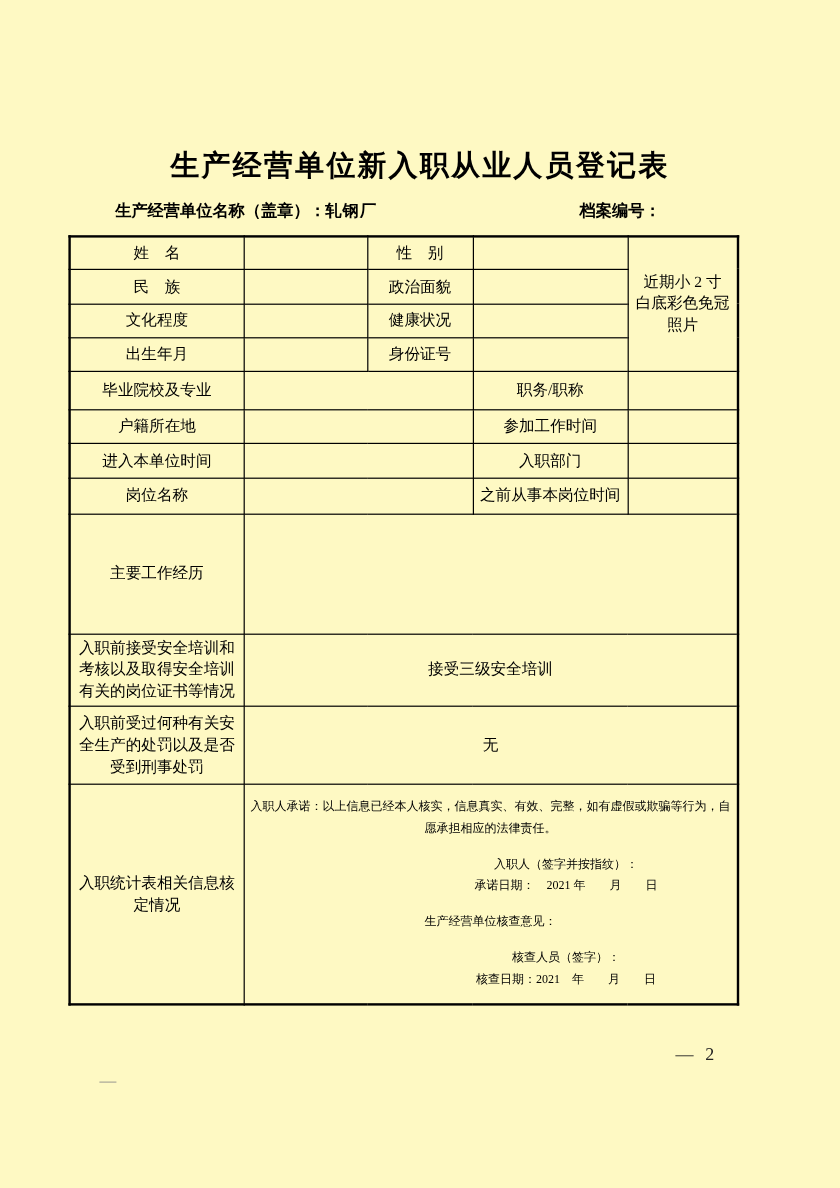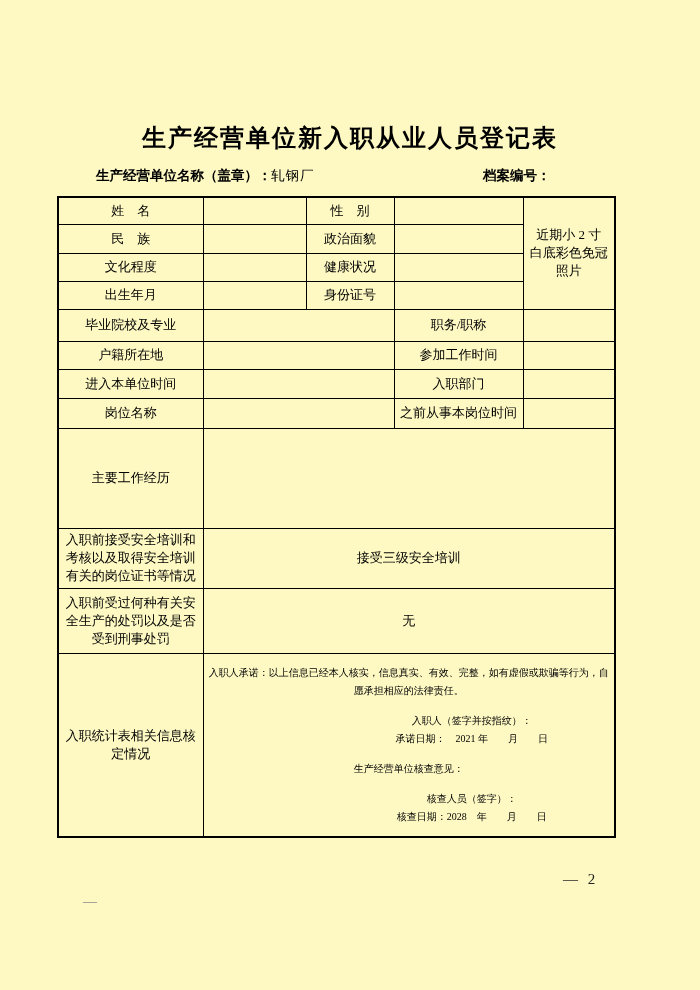--- a/index.html
+++ b/index.html
@@ -28,21 +28,21 @@
   .subline {
     position: absolute;
     top: 167px;
     left: 16px;
     width: 576px;
     height: 18px;
     font-size: 13.5px;
     font-weight: bold;
   }
   .subline .unit-label   { position: absolute; left: 80px;  top: 0; }
-  .subline .unit-value   { position: absolute; left: 255px; top: 0; font-weight: normal; letter-spacing: 1px; }
+  .subline .unit-value   { position: absolute; left: 255px; top: 0; font-weight: bold; letter-spacing: 1px; }
   .subline .fileno-label { position: absolute; left: 467px; top: 0; }
 
   table.reg {
     position: absolute;
     left: 57px;
     top: 196px;
     width: 557px;
     border-collapse: collapse;
     table-layout: fixed;
     border: 2px solid #000;
@@ -192,21 +192,21 @@
     </tr>
 
     <tr class="r12">
       <td>入职统计表相关信息核定情况</td>
       <td colspan="4" class="verify-content">
         <p class="promise">入职人承诺：以上信息已经本人核实，信息真实、有效、完整，如有虚假或欺骗等行为，自愿承担相应的法律责任。</p>
         <div class="sign-indent gap-md">入职人（签字并按指纹）：</div>
         <div class="sign-indent">承诺日期：　2021 年　　月　　日</div>
         <div class="gap-sm">生产经营单位核查意见：</div>
         <div class="sign-indent gap-md">核查人员（签字）：</div>
-        <div class="sign-indent">核查日期：2028　年　　月　　日</div>
+        <div class="sign-indent">核查日期：2021　年　　月　　日</div>
       </td>
     </tr>
   </tbody>
     </table>
 
   <div class="page-number">— 2</div>
   <div class="footer-dash">—</div>
 
 </div>
 

